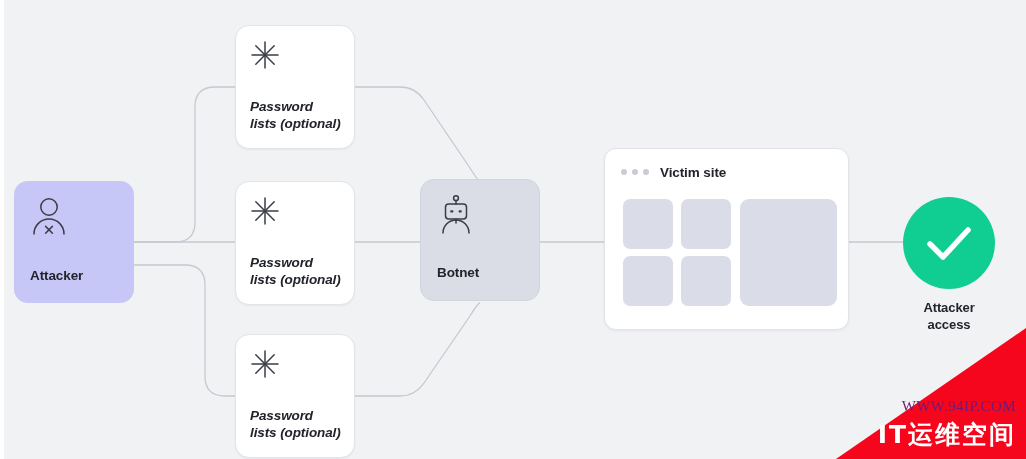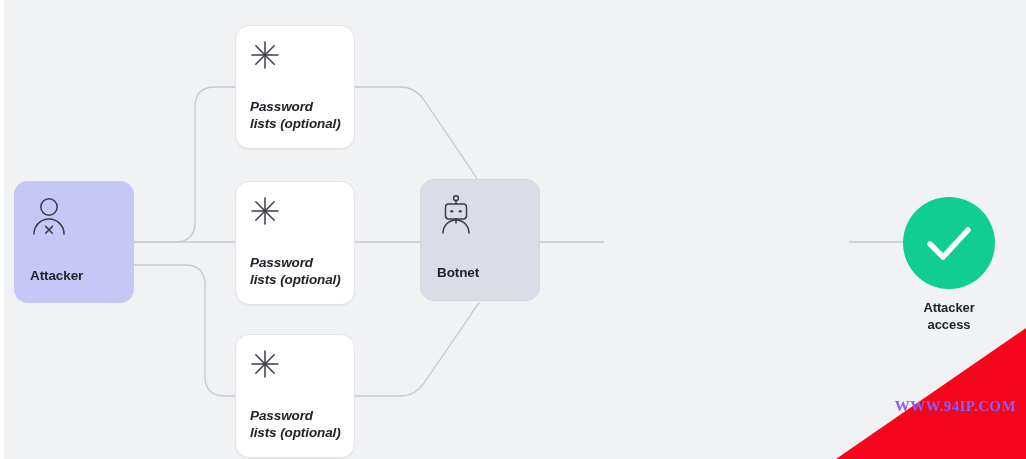--- a/index.html
+++ b/index.html
@@ -178,23 +178,23 @@
     position: absolute;
     right: 0; bottom: 0;
     width: 190px; height: 131px;
     background: #f5061c;
     clip-path: polygon(100% 0, 100% 100%, 0 100%);
   }
   #watermark-url {
     position: absolute;
     right: 10px; bottom: 44px;
     font-family: "Liberation Serif", serif;
-    font-weight: bold;
+    font-weight: normal;
     font-size: 15px;
-    color: #8b5cf6;
+    color: #701a75;
     letter-spacing: 0.4px;
     white-space: nowrap;
   }
   #watermark-cn {
     position: absolute;
     right: 10px; bottom: 8px;
     font-family: "DejaVu Sans", sans-serif;
     font-weight: bold;
     font-size: 25px;
     color: #ffffff;
@@ -287,29 +287,47 @@
         <path d="M19 6.6 V10"></path>
         <rect x="8.5" y="10" width="21" height="15" rx="3.2"></rect>
         <path d="M14.2 17.4 h1.2 M22.6 17.4 h1.2" stroke-width="2.1"></path>
         <path d="M19 25 V29"></path>
         <path d="M6 39 A13 13 0 0 1 32 39"></path>
       </g>
     </svg>
     <div class="node-label">Botnet</div>
   </div>
 
+  <div class="node" id="victim-node">
+    <div id="victim-titlebar">
+      <div id="victim-dots">
+        <i></i>
+          <i></i>
+          <i></i>
+      </div>
+      <div id="victim-title">Victim site</div>
+    </div>
+    <div id="victim-body">
+      <div class="tile small sm-1"></div>
+      <div class="tile small sm-2"></div>
+      <div class="tile small sm-3"></div>
+      <div class="tile small sm-4"></div>
+      <div class="tile large"></div>
+    </div>
+  </div>
 
   <div class="node" id="access-node">
     <div id="access-circle">
       <svg width="92" height="92" viewBox="0 0 92 92" xmlns="http://www.w3.org/2000/svg">
         <path d="M27 47 L40 60 L65 33" fill="none" stroke="#ffffff" stroke-width="5.5" stroke-linecap="round" stroke-linejoin="round"></path>
       </svg>
     </div>
     <div class="node-label">Attacker
 access</div>
   </div>
 
   <div id="watermark">
     <div id="watermark-tri"></div>
     <div id="watermark-url">WWW.94IP.COM</div>
+    <div id="watermark-cn">IT运维空间</div>
   </div>
 
 </div>
 
 </body></html>

